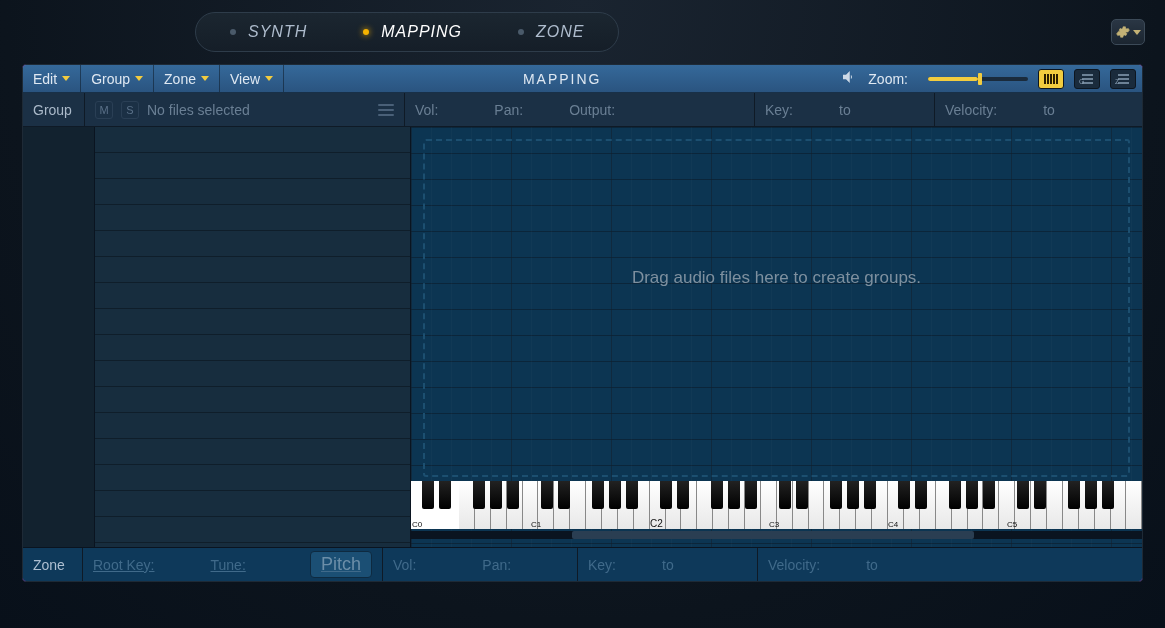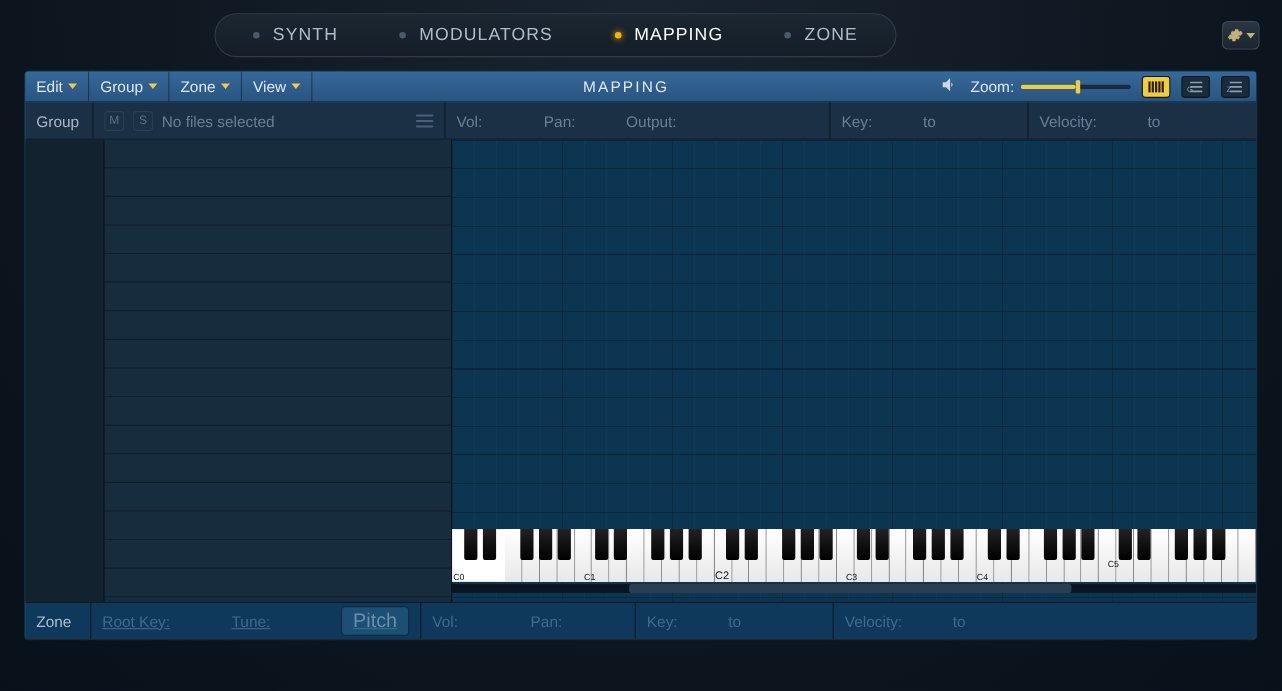--- a/index.html
+++ b/index.html
@@ -21,20 +21,21 @@
   .top-row { display:flex; align-items:center; height:64px; padding:0 20px 0 20px; }
   .spacer  { flex:1; }
   .nav-pill {
     display:flex; align-items:flex-end;
     background: linear-gradient(#1b2630,#151e28);
     border:1px solid #2e3c4a;
     border-radius: 24px;
     height:40px;
     padding:0 6px;
     margin-left:175px;
+    font-style:italic;
   }
   .nav-pill .tab {
     display:flex; align-items:center;
     padding:0 28px;
     height:100%;
     font-size:16px;
     letter-spacing:1px;
     color:#aebccd;
     cursor:default;
   }
@@ -53,21 +54,21 @@
     border-radius:5px;
     display:flex;align-items:center;justify-content:center;
     gap:3px;
   }
   .gear-btn svg { width:14px;height:14px;fill:#c3b175;stroke:#c3b175; }
   .gear-btn .chev { width:0;height:0;border-left:4px solid transparent;border-right:4px solid transparent;border-top:5px solid #c3b175; }
 
   
   .window {
     margin:0 22px 16px 22px;
-    background:#0369a1;
+    background:#d946ef;
     border:1px solid #1e2a36;
     border-radius:4px;
     overflow:hidden;
   }
 
   
   .menubar {
     display:flex;align-items:center;
     height:28px;
     background:linear-gradient(#35699a,#2a5480);
@@ -79,21 +80,21 @@
     display:flex;align-items:center;
     padding:0 10px;
     height:100%;
     border-right:1px solid rgba(10,20,30,.5);
     gap:5px;
   }
   .menubar .menu .chev { width:0;height:0;border-left:4px solid transparent;border-right:4px solid transparent;border-top:5px solid #f2cc3f; }
   .menubar .title { flex:1;text-align:center;letter-spacing:2px;font-size:14px; }
   .menubar .right { display:flex;align-items:center;gap:10px;padding-right:6px; }
   .menubar .vol-icon svg{width:18px;height:18px;fill:#cdd9e6;}
-  .zoom-wrap{display:flex;align-items:center;gap:6px;}
+  .zoom-wrap{display:flex;align-items:center;gap:20px;}
   .zoom-track{width:100px;height:4px;background:#1a2b3c;position:relative;border-radius:2px;}
   .zoom-fill{position:absolute;left:0;top:0;height:100%;width:50%;background:#f2cc3f;border-radius:2px;}
   .zoom-knob{position:absolute;left:50%;top:-4px;width:4px;height:12px;background:#f2cc3f;border-radius:1px;}
   .mode-btn{
     width:26px;height:20px;
     background:#1a2b3c;border:1px solid #0d1620;border-radius:3px;
     display:flex;align-items:center;justify-content:center;
   }
   .mode-btn.active{background:#f2cc3f;}
   .mode-btn svg{width:16px;height:14px;}
@@ -174,24 +175,20 @@
 
 </style>
 </head>
 <body>
 
 <div class="top-row">
   <div class="nav-pill">
     <div class="tab">
       <span class="dot"></span>
       <span>SYNTH</span>
-    </div>
-    <div class="tab">
-      <span class="dot"></span>
-      <span>MODULATORS</span>
     </div>
     <div class="tab active">
       <span class="dot"></span>
       <span>MAPPING</span>
     </div>
     <div class="tab">
       <span class="dot"></span>
       <span>ZONE</span>
     </div>
   </div>
@@ -321,20 +318,23 @@
             <div class="row-line"></div>
           <div class="row-line"></div>
             <div class="row-line"></div>
             <div class="row-line"></div>
             <div class="row-line"></div>
         </div>
       </div>
     </div>
     <div class="canvas">
       <div class="canvas-grid"></div>
+      <div class="dropzone">
+        <span>Drag audio files here to create groups.</span>
+      </div>
       <div class="kbd-wrap">
         <div class="kbd" id="kbd">
             <div class="white"></div>
             <div class="white"></div>
             <div class="white"></div>
             <div class="white"></div>
             <div class="white"></div>
             <div class="white"></div>
             <div class="white"></div>
             <div class="white"></div>
@@ -401,21 +401,21 @@
             <div class="black" style="left: 82.907%; width: 1.62791%;"></div>
             <div class="black" style="left: 85.2326%; width: 1.62791%;"></div>
             <div class="black" style="left: 89.8837%; width: 1.62791%;"></div>
             <div class="black" style="left: 92.2093%; width: 1.62791%;"></div>
             <div class="black" style="left: 94.5349%; width: 1.62791%;"></div>
             <div class="kbd-label" style="position: absolute; bottom: 0px; left: 0%; font-size: 8px; color: rgb(17, 17, 17); padding-left: 1px;">C0</div>
             <div class="kbd-label" style="position: absolute; bottom: 0px; left: 16.2791%; font-size: 8px; color: rgb(17, 17, 17); padding-left: 1px;">C1</div>
             <div class="kbd-label" style="position: absolute; bottom: 0px; left: 32.5581%; font-size: 10px; color: rgb(17, 17, 17); padding-left: 1px;">C2</div>
             <div class="kbd-label" style="position: absolute; bottom: 0px; left: 48.8372%; font-size: 8px; color: rgb(17, 17, 17); padding-left: 1px;">C3</div>
             <div class="kbd-label" style="position: absolute; bottom: 0px; left: 65.1163%; font-size: 8px; color: rgb(17, 17, 17); padding-left: 1px;">C4</div>
-            <div class="kbd-label" style="position: absolute; bottom: 12px; left: 81.3953%; font-size: 8px; color: rgb(17, 17, 17); padding-left: 1px;">C5</div>
+            <div class="kbd-label" style="position: absolute; bottom: 0px; left: 81.3953%; font-size: 8px; color: rgb(17, 17, 17); padding-left: 1px;">C5</div>
           </div>
         <div class="hscroll">
           <div class="thumb"></div>
         </div>
       </div>
     </div>
   </div>
 
   <div class="zone-row">
     <div class="cell first" style="min-width:60px">Zone</div>

